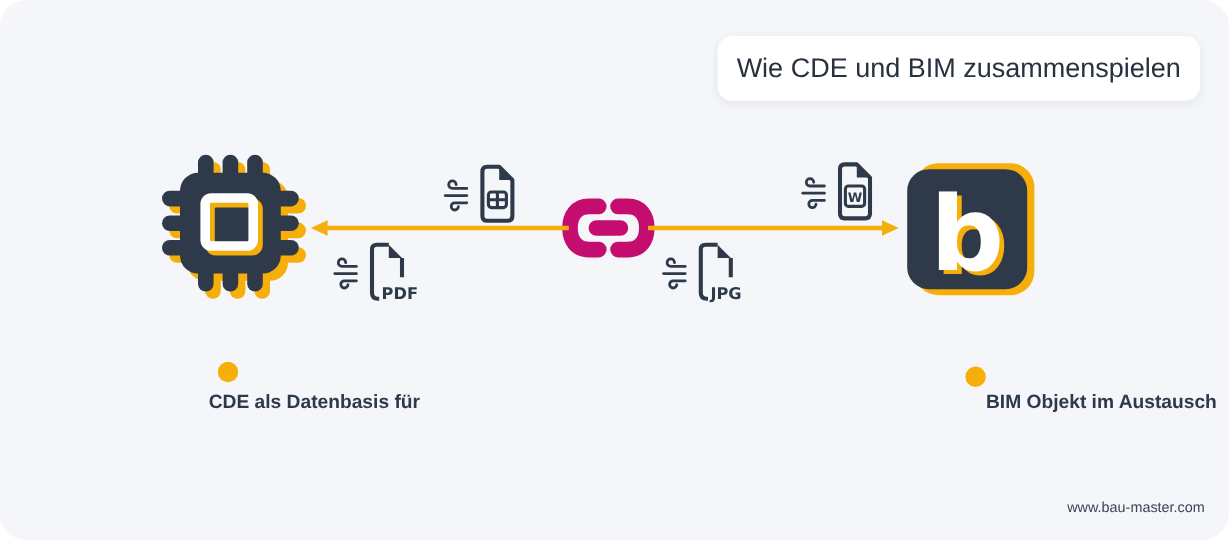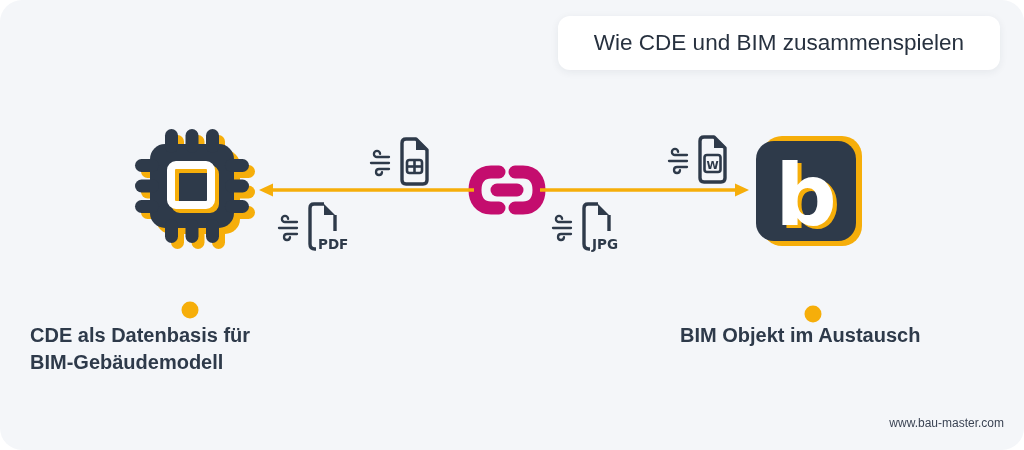--- a/index.html
+++ b/index.html
@@ -6,34 +6,34 @@
   .canvas {
     position: relative;
     width: 1024px; height: 450px;
     background: var(--background, #f4f6f9);
     border-radius: 22px;
     overflow: hidden;
     font-family: "Liberation Sans", sans-serif;
   }
   .abs { position: absolute; }
   .title-card {
-    position: absolute; top: 16px; right: 24px;
+    position: absolute; top: 30px; right: 24px;
     height: 54px; line-height: 54px;
     background: var(--card, #ffffff);
     border-radius: 12px;
-    padding: 0 36px;
+    padding: 0 16px;
     font-size: 22.5px;
     color: var(--text, #27313f);
     box-shadow: 0 2px 8px rgba(30,40,60,0.07);
     white-space: nowrap;
   }
   .node-label {
     position: absolute; top: 322px; width: 320px;
-    text-align: left;
-    font-size: 20px; font-weight: 600;
+    text-align: right;
+    font-size: 16px; font-weight: 600;
     color: var(--dark, #2e3a4a);
     line-height: 27px;
   }
   .footer-url {
     position: absolute; right: 20px; bottom: 20px;
     font-size: 12px; color: #3b4454;
   }
   
   .f-amber   { fill: var(--amber, #f6ae0a); }
   .f-dark    { fill: var(--dark, #2e3a4a); }
@@ -153,22 +153,21 @@
     <circle cx="9" cy="53" r="8.5" class="f-amber"></circle>
   </svg>
 
   <svg class="abs" style="left:804px; top:261px;" width="18" height="64" viewBox="0 0 18 64">
     <line x1="9" y1="2" x2="9" y2="46" stroke="url(#fadeGrad)" stroke-width="3.6" stroke-linecap="round"></line>
     <circle cx="9" cy="53" r="8.5" class="f-amber"></circle>
   </svg>
 
   <div class="node-label" style="left:30px;">
     <div>CDE als Datenbasis für</div>
-    <div>BIM-Gebäudemodell</div>
   </div>
 
-  <div class="node-label" style="left:680px;">
+  <div class="node-label" style="left:694px;">
     <div>BIM Objekt im Austausch</div>
   </div>
 
   <div class="footer-url">www.bau-master.com</div>
 
 </div>
 
 </body></html>

